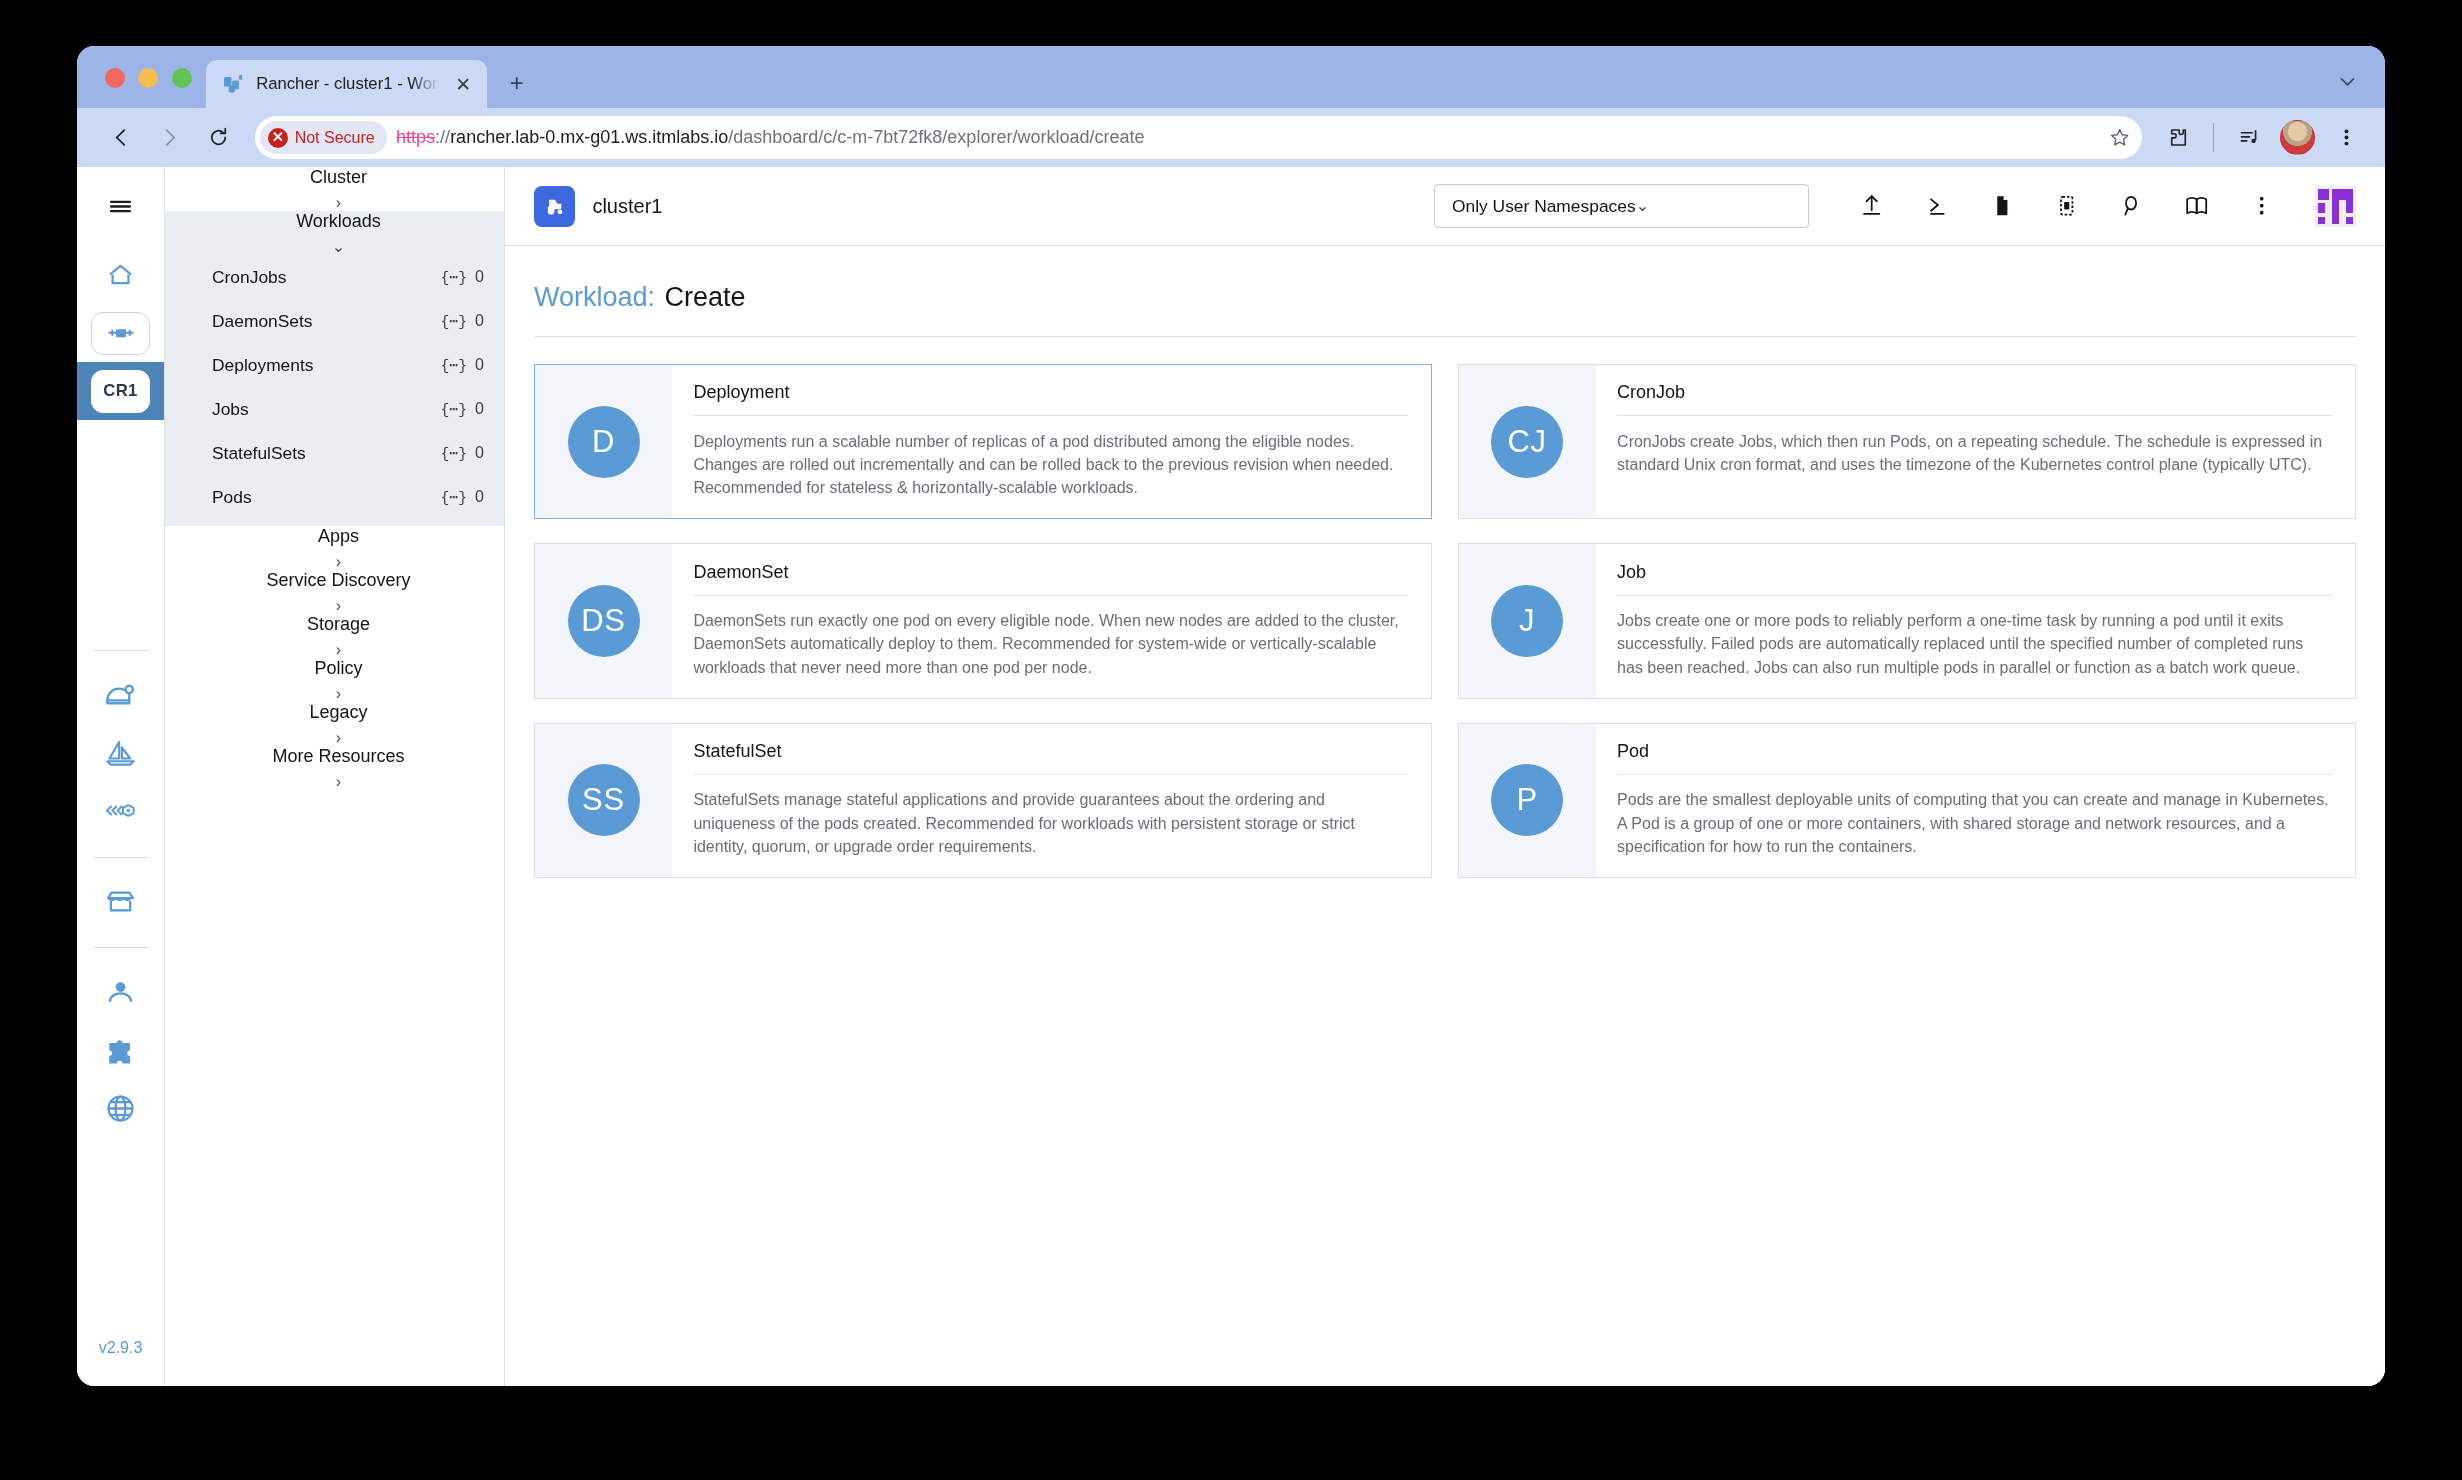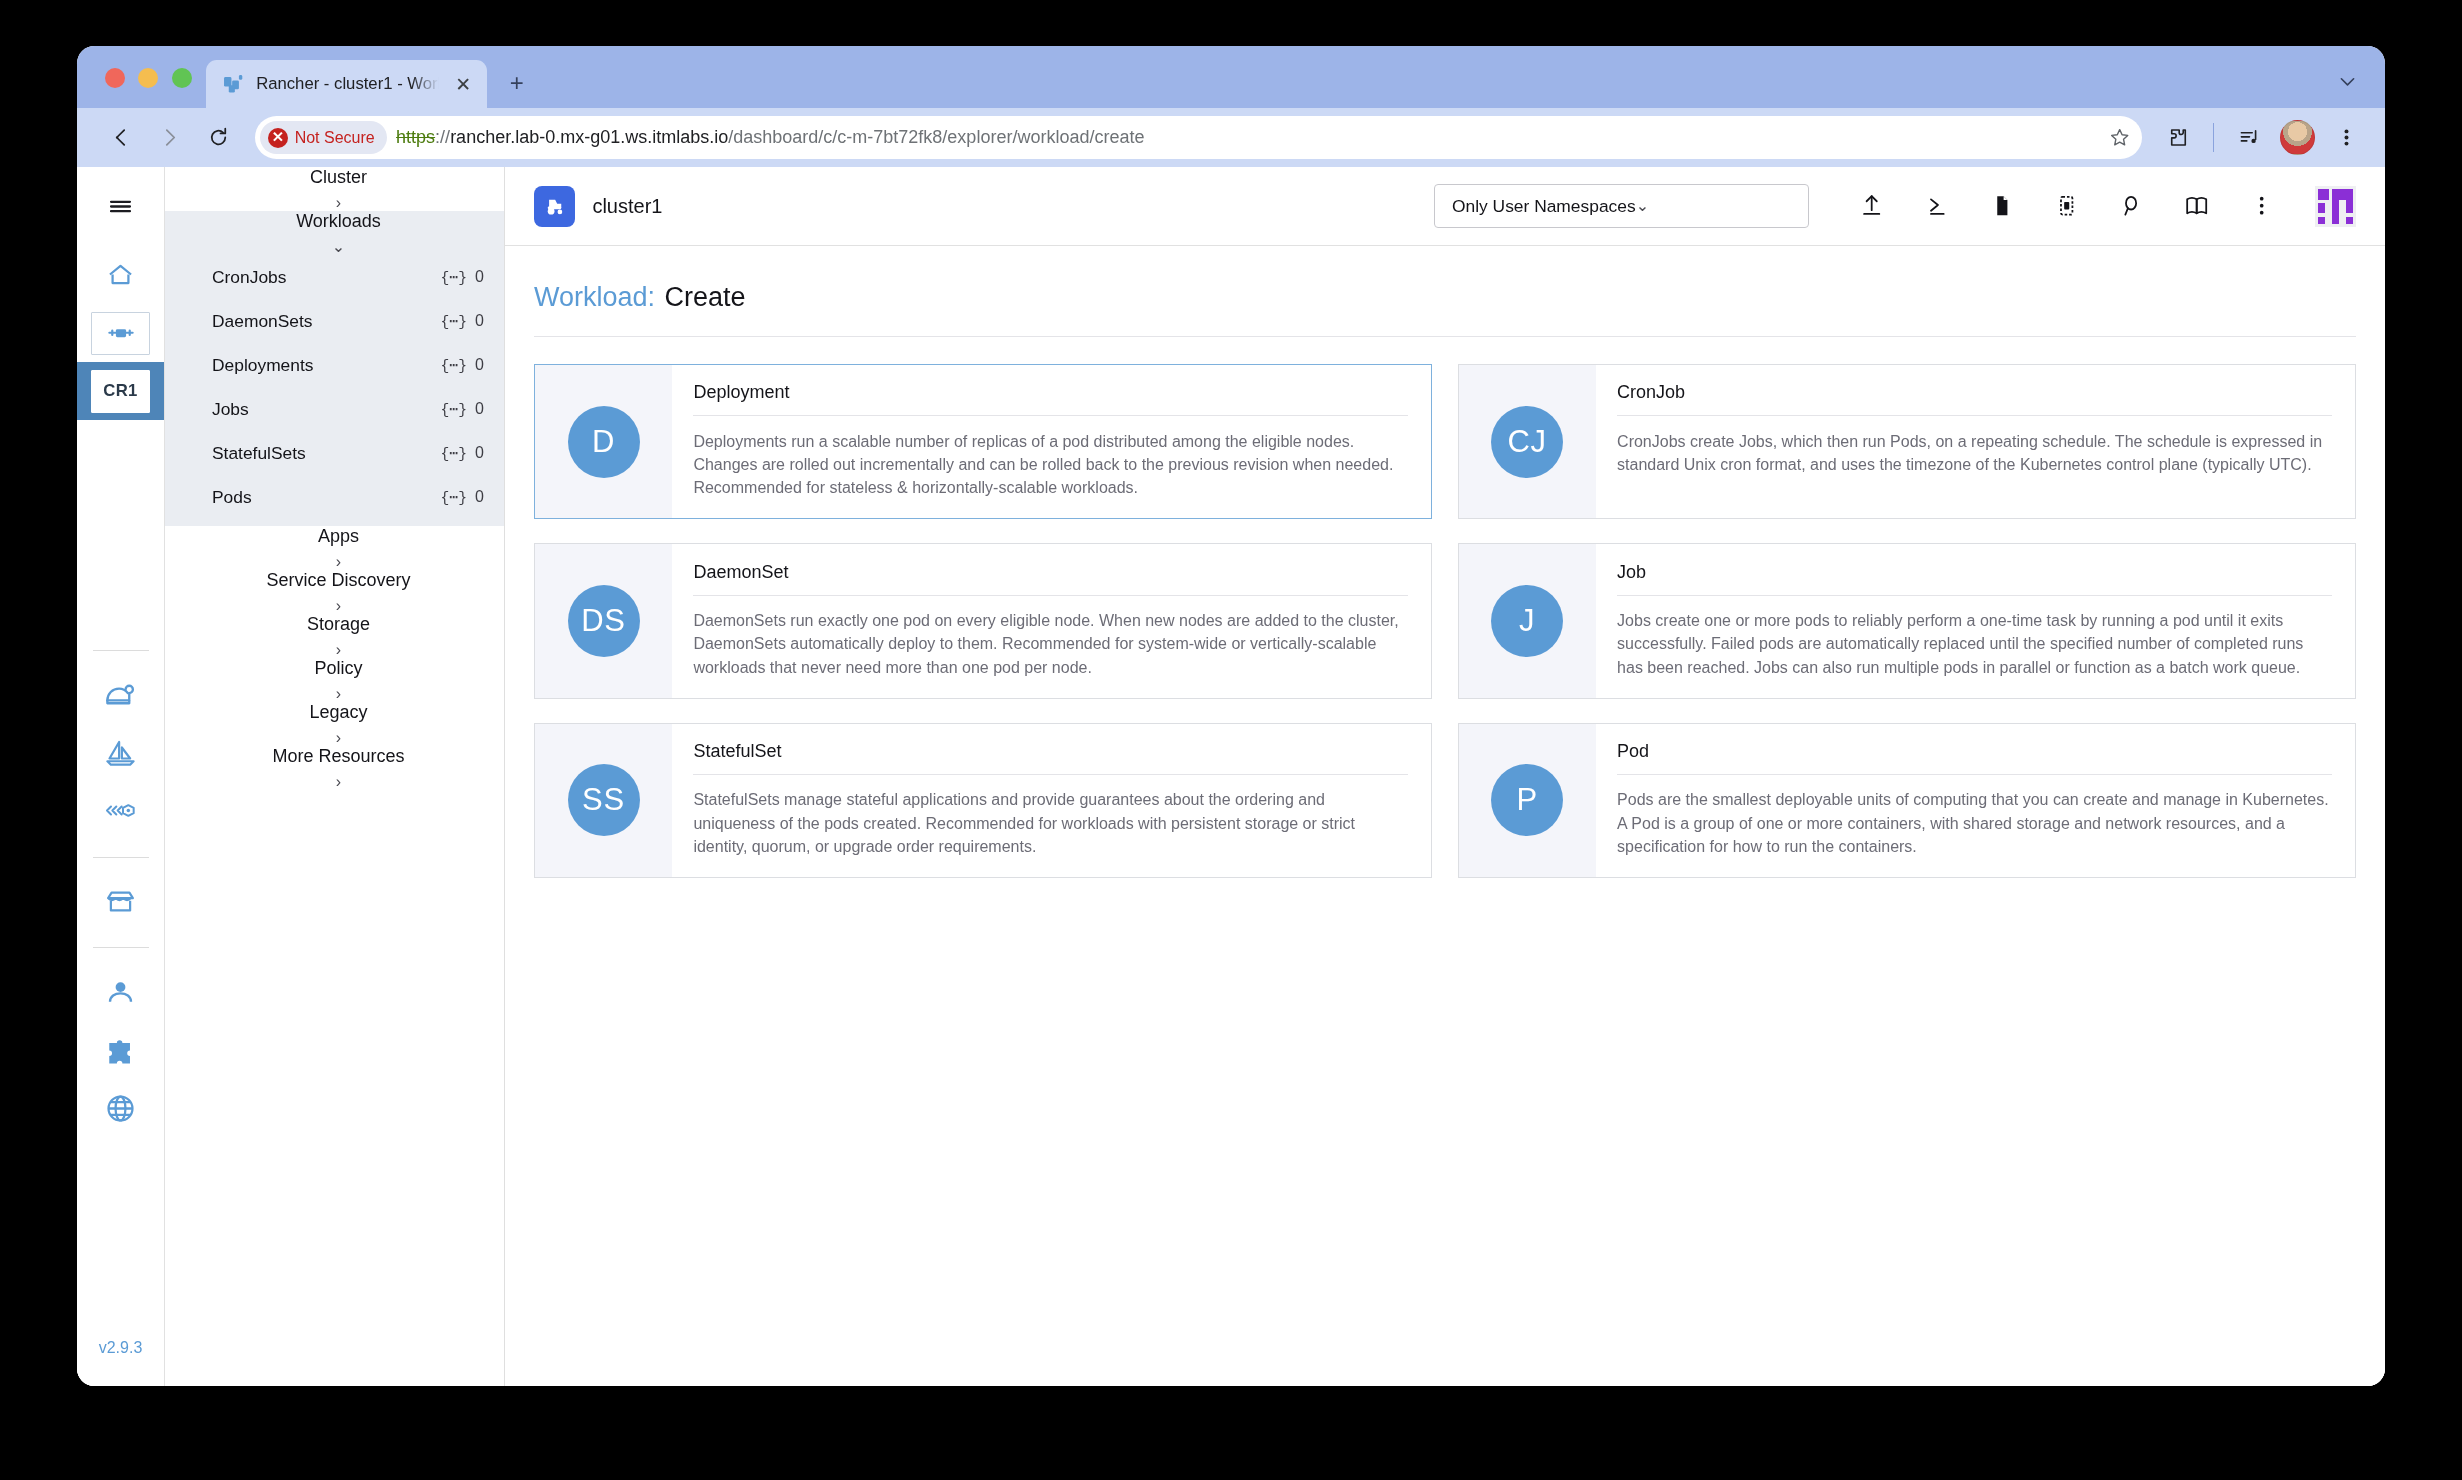--- a/index.html
+++ b/index.html
@@ -118,21 +118,21 @@
   }
   .notsecure-icon {
     width: 20px; height: 20px; border-radius: 50%;
     background: #c5221f; color: #fff;
     font-size: 14.7px; font-weight: 700;
     display: flex; align-items: center; justify-content: center;
     line-height: 1;
   }
   .notsecure-text { color: #c5221f; font-size: 16px; }
   .url { font-size: 18px; color: #202124; white-space: nowrap; overflow: hidden; }
-  .url .scheme { color: #4d7c0f; text-decoration: line-through; }
+  .url .scheme { color: #ec4899; text-decoration: line-through; }
   .url .host { color: #202124; }
   .url .path { color: #6e7276; }
   .omnibox-star {
     margin-left: auto;
     width: 37px; height: 37px; border-radius: 50%;
     display: flex; align-items: center; justify-content: center;
     flex: 0 0 auto;
   }
   .navbar-sep { width: 1.3px; height: 29px; background: #8aa3dd; margin: 0 8px; flex: 0 0 auto; }
   .avatar-photo {
@@ -164,21 +164,21 @@
     display: flex; align-items: center; justify-content: center;
   }
   .rail-item {
     width: 100%; height: 58px;
     display: flex; align-items: center; justify-content: center;
     color: #5b9bd5;
     position: relative;
   }
   .rail-item.boxed .railbox {
     border: 0.7px solid #c8d3df;
-    border-radius: 1px;
+    border-radius: 12px;
     width: 59px; height: 43px;
     display: flex; align-items: center; justify-content: center;
   }
   .rail-item.active {
     background: #4e85b8;
   }
   .rail-item.active .railbox {
     background: #ffffff;
     border: 0.7px solid #ffffff;
     color: #2b3a4a;

